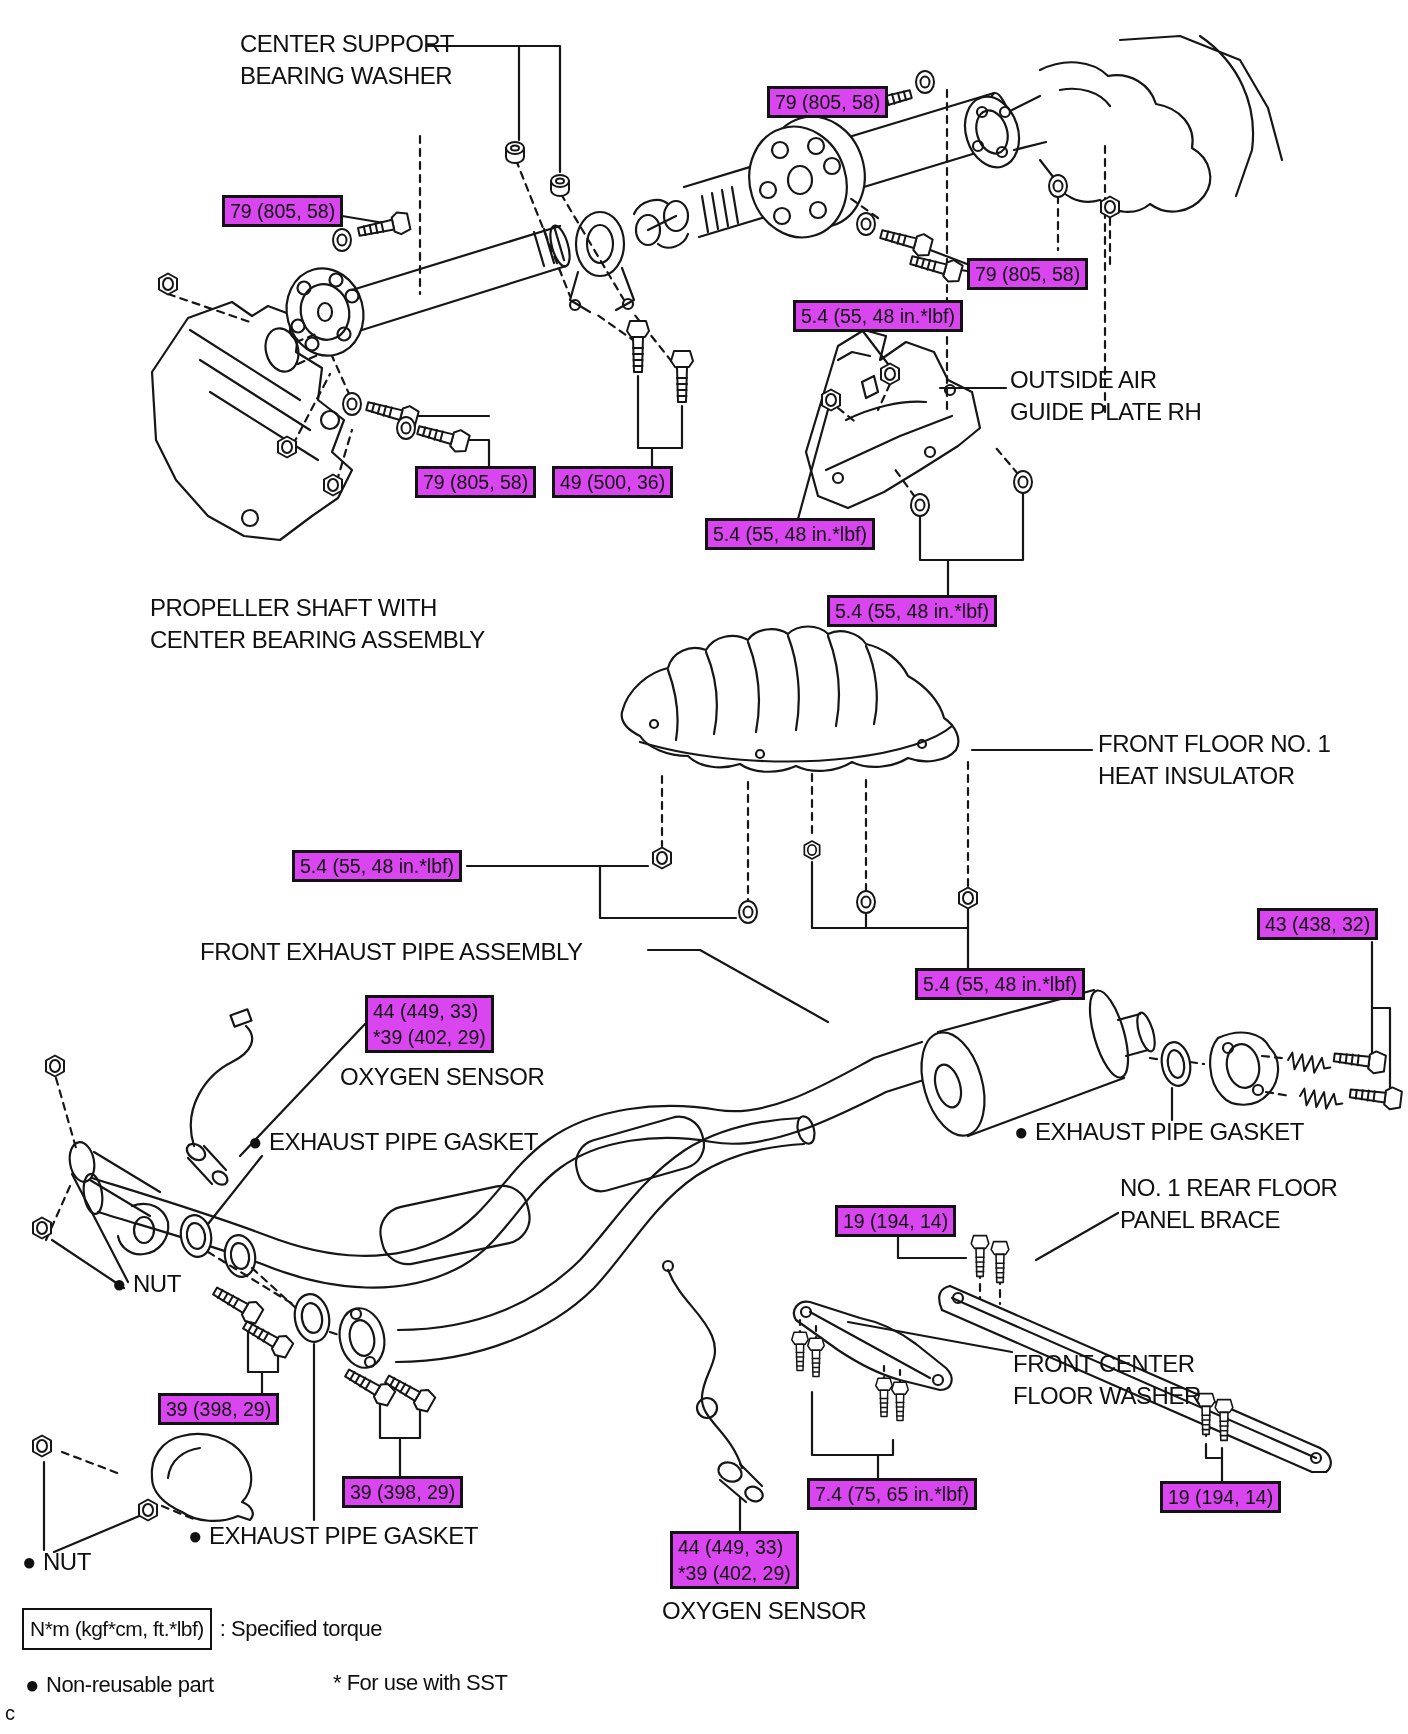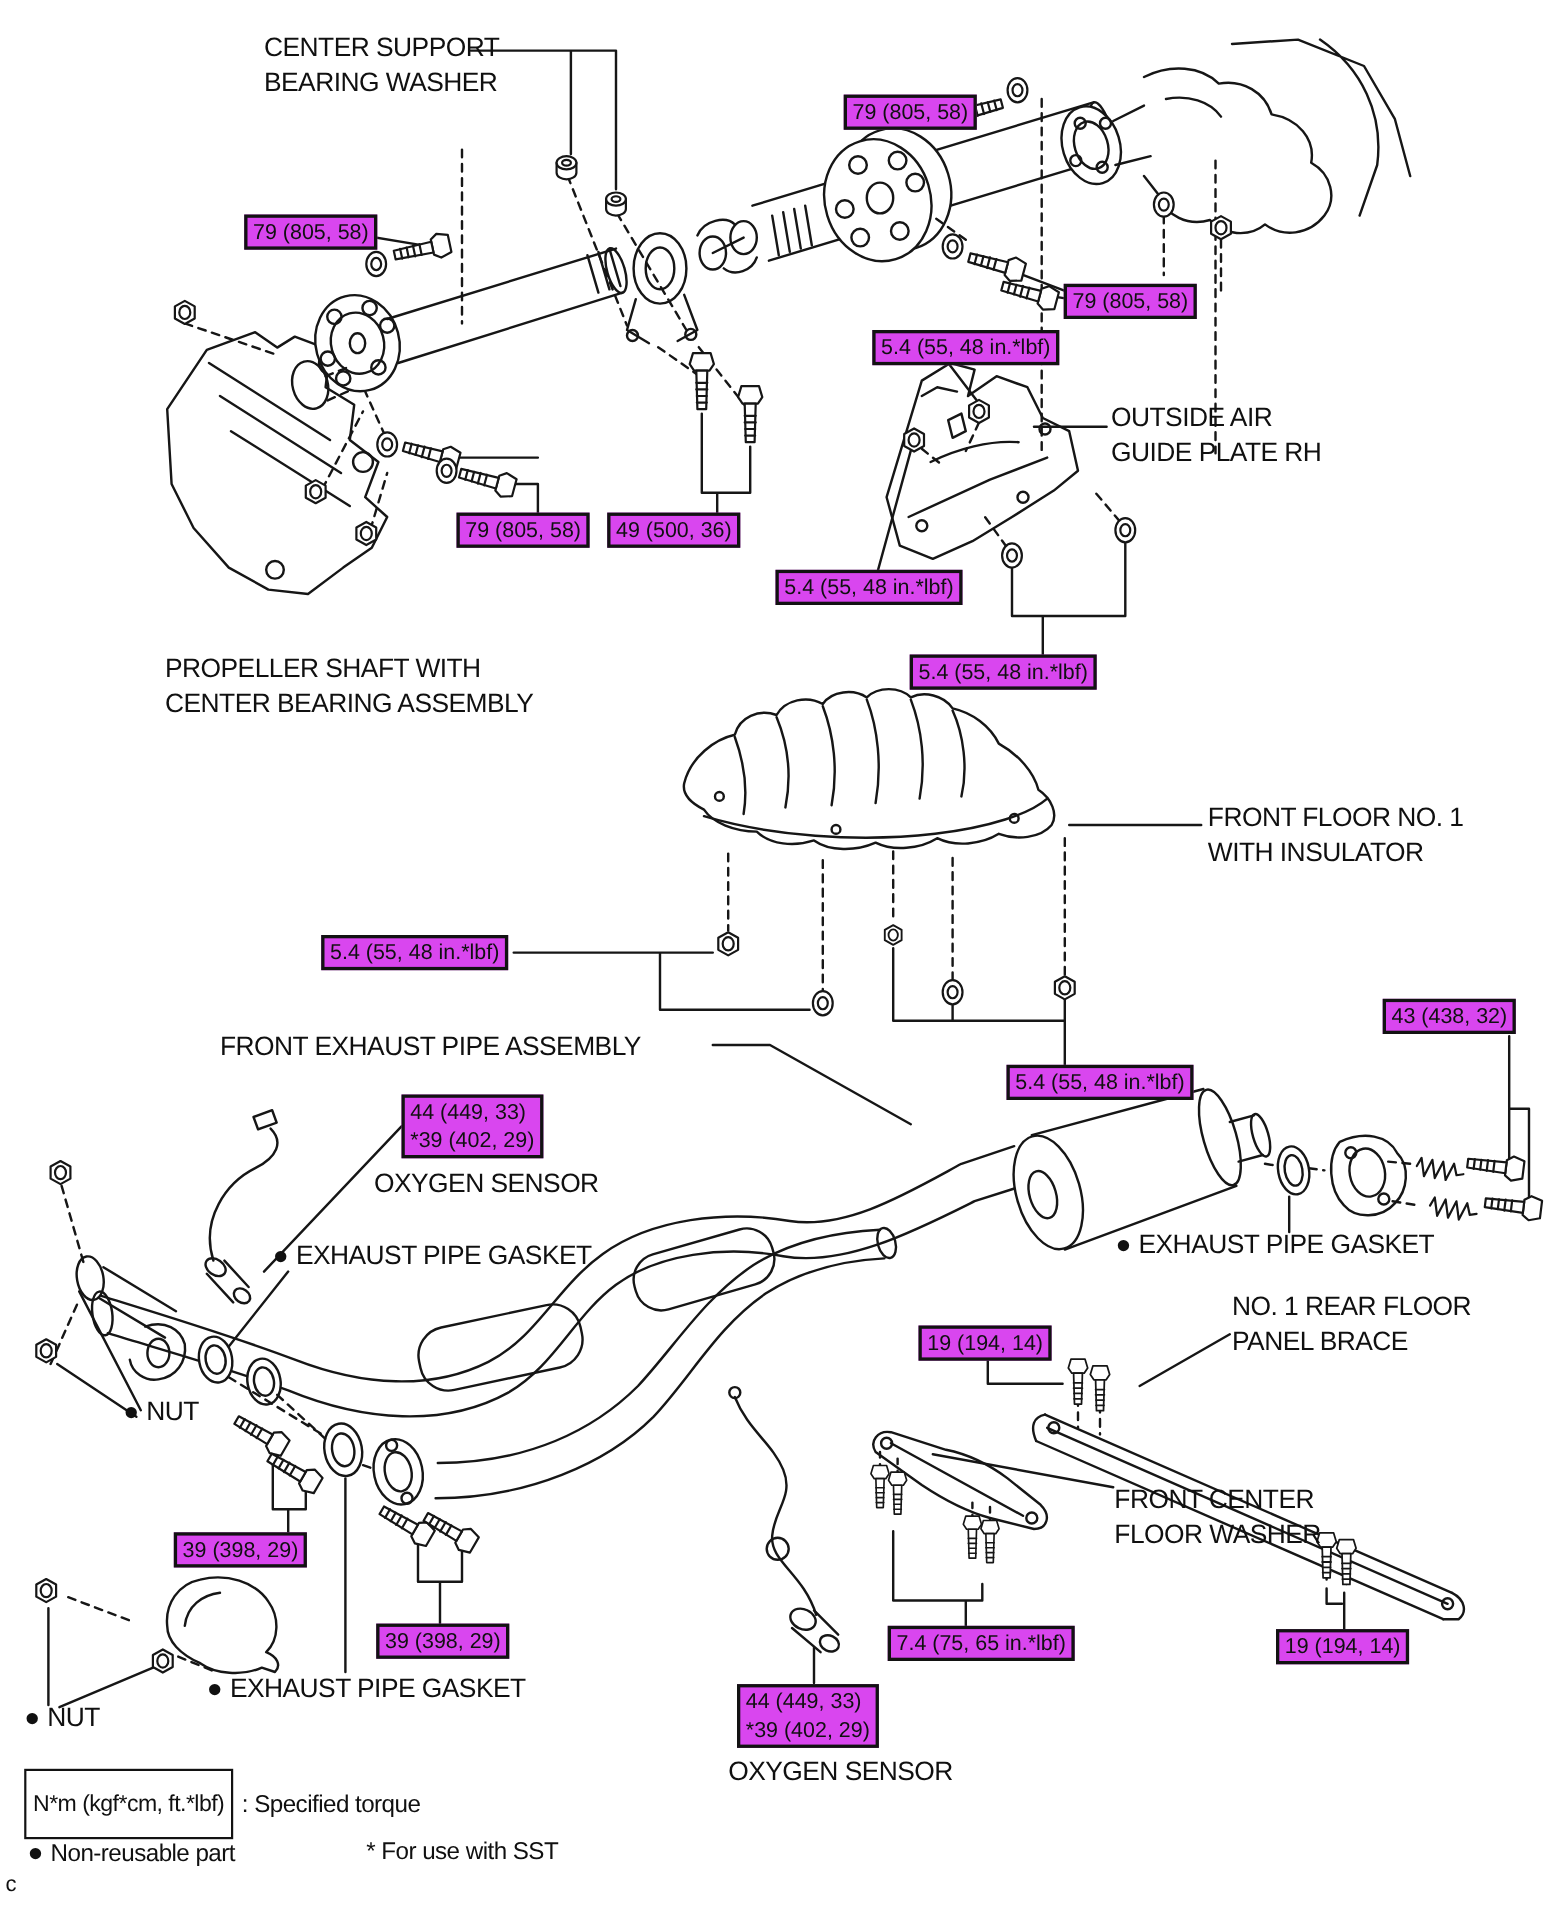--- a/index.html
+++ b/index.html
@@ -8,21 +8,21 @@
   svg{position:absolute;left:0;top:0;}
   .lbl{position:absolute;font-size:24px;line-height:32px;letter-spacing:-0.5px;
        white-space:nowrap;color:#101010;}
   .lbl span{display:block;}
   .tq{position:absolute;border:3px solid #121212;background:#d946ef;padding:0 5px;
       font-size:19.5px;line-height:26px;white-space:nowrap;color:#101010;}
   .tq span{display:block;}
   .brow{position:absolute;display:flex;align-items:center;white-space:nowrap;
         font-size:24px;color:#101010;letter-spacing:-0.5px;}
   .bullet{font-size:24px;margin-right:7px;line-height:1;}
-  .legendbox{border:2.5px solid #121212;padding:18px 6px;font-size:21px;background:#fff;}
+  .legendbox{border:2.5px solid #121212;padding:7px 6px;font-size:21px;background:#fff;}
   .legendtxt{font-size:22px;margin-left:8px;}
   .pagemark{position:absolute;font-size:20px;color:#101010;}
 </style>
 </head>
 <body>
 
 <div id="page">
 
 <svg width="1408" height="1734" viewBox="0 0 1408 1734" stroke="#161616" fill="none" stroke-width="2.2" stroke-linecap="round" stroke-linejoin="round">
 
@@ -338,21 +338,21 @@
   <span>GUIDE PLATE RH</span>
 </div>
 
 <div class="lbl" style="left:150px;top:592px">
   <span>PROPELLER SHAFT WITH</span>
   <span>CENTER BEARING ASSEMBLY</span>
 </div>
 
 <div class="lbl" style="left:1098px;top:728px">
   <span>FRONT FLOOR NO. 1</span>
-  <span>WITH INSULATOR</span>
+  <span>HEAT INSULATOR</span>
 </div>
 
 <div class="lbl" style="left:200px;top:936px">
   <span>FRONT EXHAUST PIPE ASSEMBLY</span>
 </div>
 
 <div class="lbl" style="left:340px;top:1061px">
   <span>OXYGEN SENSOR</span>
 </div>
 

